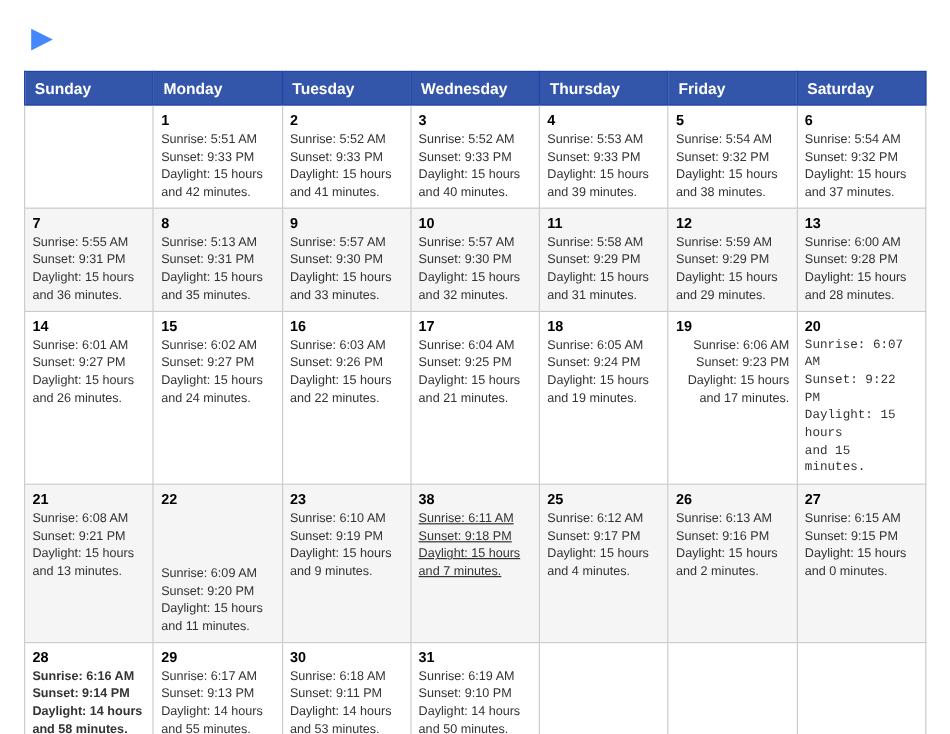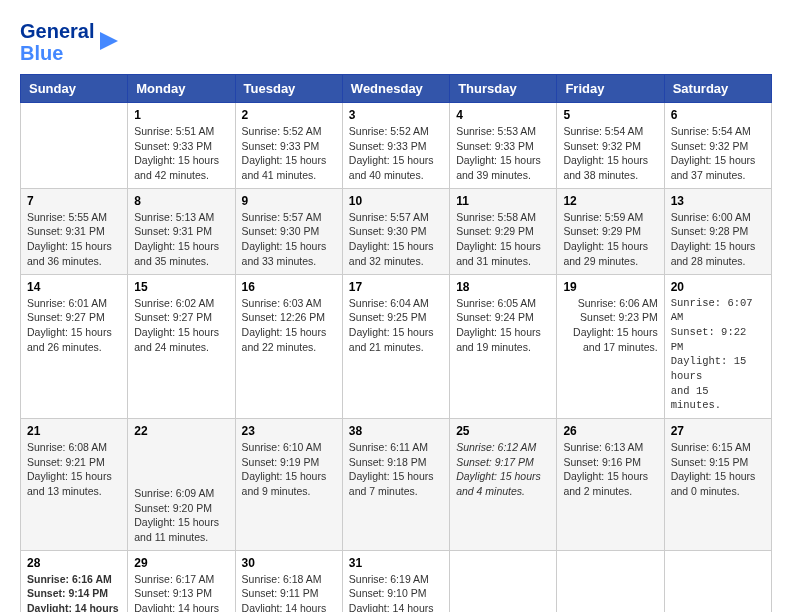--- a/index.html
+++ b/index.html
@@ -71,24 +71,20 @@
     .empty-cell {
       background: #fff !important;
     }
   </style>
 </head>
 <body>
 
 <div class="header">
   <div class="logo">
     <div style="display:flex; align-items:center;">
-      <div style="display:flex; flex-direction:column; line-height:1.1;">
-        <span style="font-size:20px; font-weight:bold; color:#003399;">General</span>
-        <span style="font-size:20px; font-weight:bold; color:#4488ff;">Blue</span>
-      </div>
       <div style="margin-left:4px; margin-top:2px;">
         <svg width="22" height="22" viewBox="0 0 22 22">
           <polygon points="2,2 20,11 2,20" fill="#4488ff"></polygon>
         </svg>
       </div>
     </div>
   </div>
   <div class="title-block">
     <div class="month-year"></div>
     <div class="location"></div>
@@ -215,21 +211,21 @@
         <td>
           <span class="day-num">15</span>
           <div class="day-info" style="white-space: pre-line;">Sunrise: 6:02 AM
 Sunset: 9:27 PM
 Daylight: 15 hours
 and 24 minutes.</div>
         </td>
         <td>
           <span class="day-num">16</span>
           <div class="day-info" style="white-space: pre-line;">Sunrise: 6:03 AM
-Sunset: 12:26 PM
+Sunset: 9:26 PM
 Daylight: 15 hours
 and 22 minutes.</div>
         </td>
         <td>
           <span class="day-num">17</span>
           <div class="day-info" style="white-space: pre-line;">Sunrise: 6:04 AM
 Sunset: 9:25 PM
 Daylight: 15 hours
 and 21 minutes.</div>
         </td>
@@ -272,28 +268,28 @@
         </td>
         <td>
           <span class="day-num">23</span>
           <div class="day-info" style="white-space: pre-line;">Sunrise: 6:10 AM
 Sunset: 9:19 PM
 Daylight: 15 hours
 and 9 minutes.</div>
         </td>
         <td>
           <span class="day-num">38</span>
-          <div class="day-info" style="white-space: pre-line;">Sunrise: 6:11 AM
+          <div class="day-info" style="white-space: pre-line; text-decoration: underline;">Sunrise: 6:11 AM
 Sunset: 9:18 PM
 Daylight: 15 hours
 and 7 minutes.</div>
         </td>
         <td>
           <span class="day-num">25</span>
-          <div class="day-info" style="white-space: pre-line; font-style: italic;">Sunrise: 6:12 AM
+          <div class="day-info" style="white-space: pre-line;">Sunrise: 6:12 AM
 Sunset: 9:17 PM
 Daylight: 15 hours
 and 4 minutes.</div>
         </td>
         <td>
           <span class="day-num">26</span>
           <div class="day-info" style="white-space: pre-line;">Sunrise: 6:13 AM
 Sunset: 9:16 PM
 Daylight: 15 hours
 and 2 minutes.</div>

